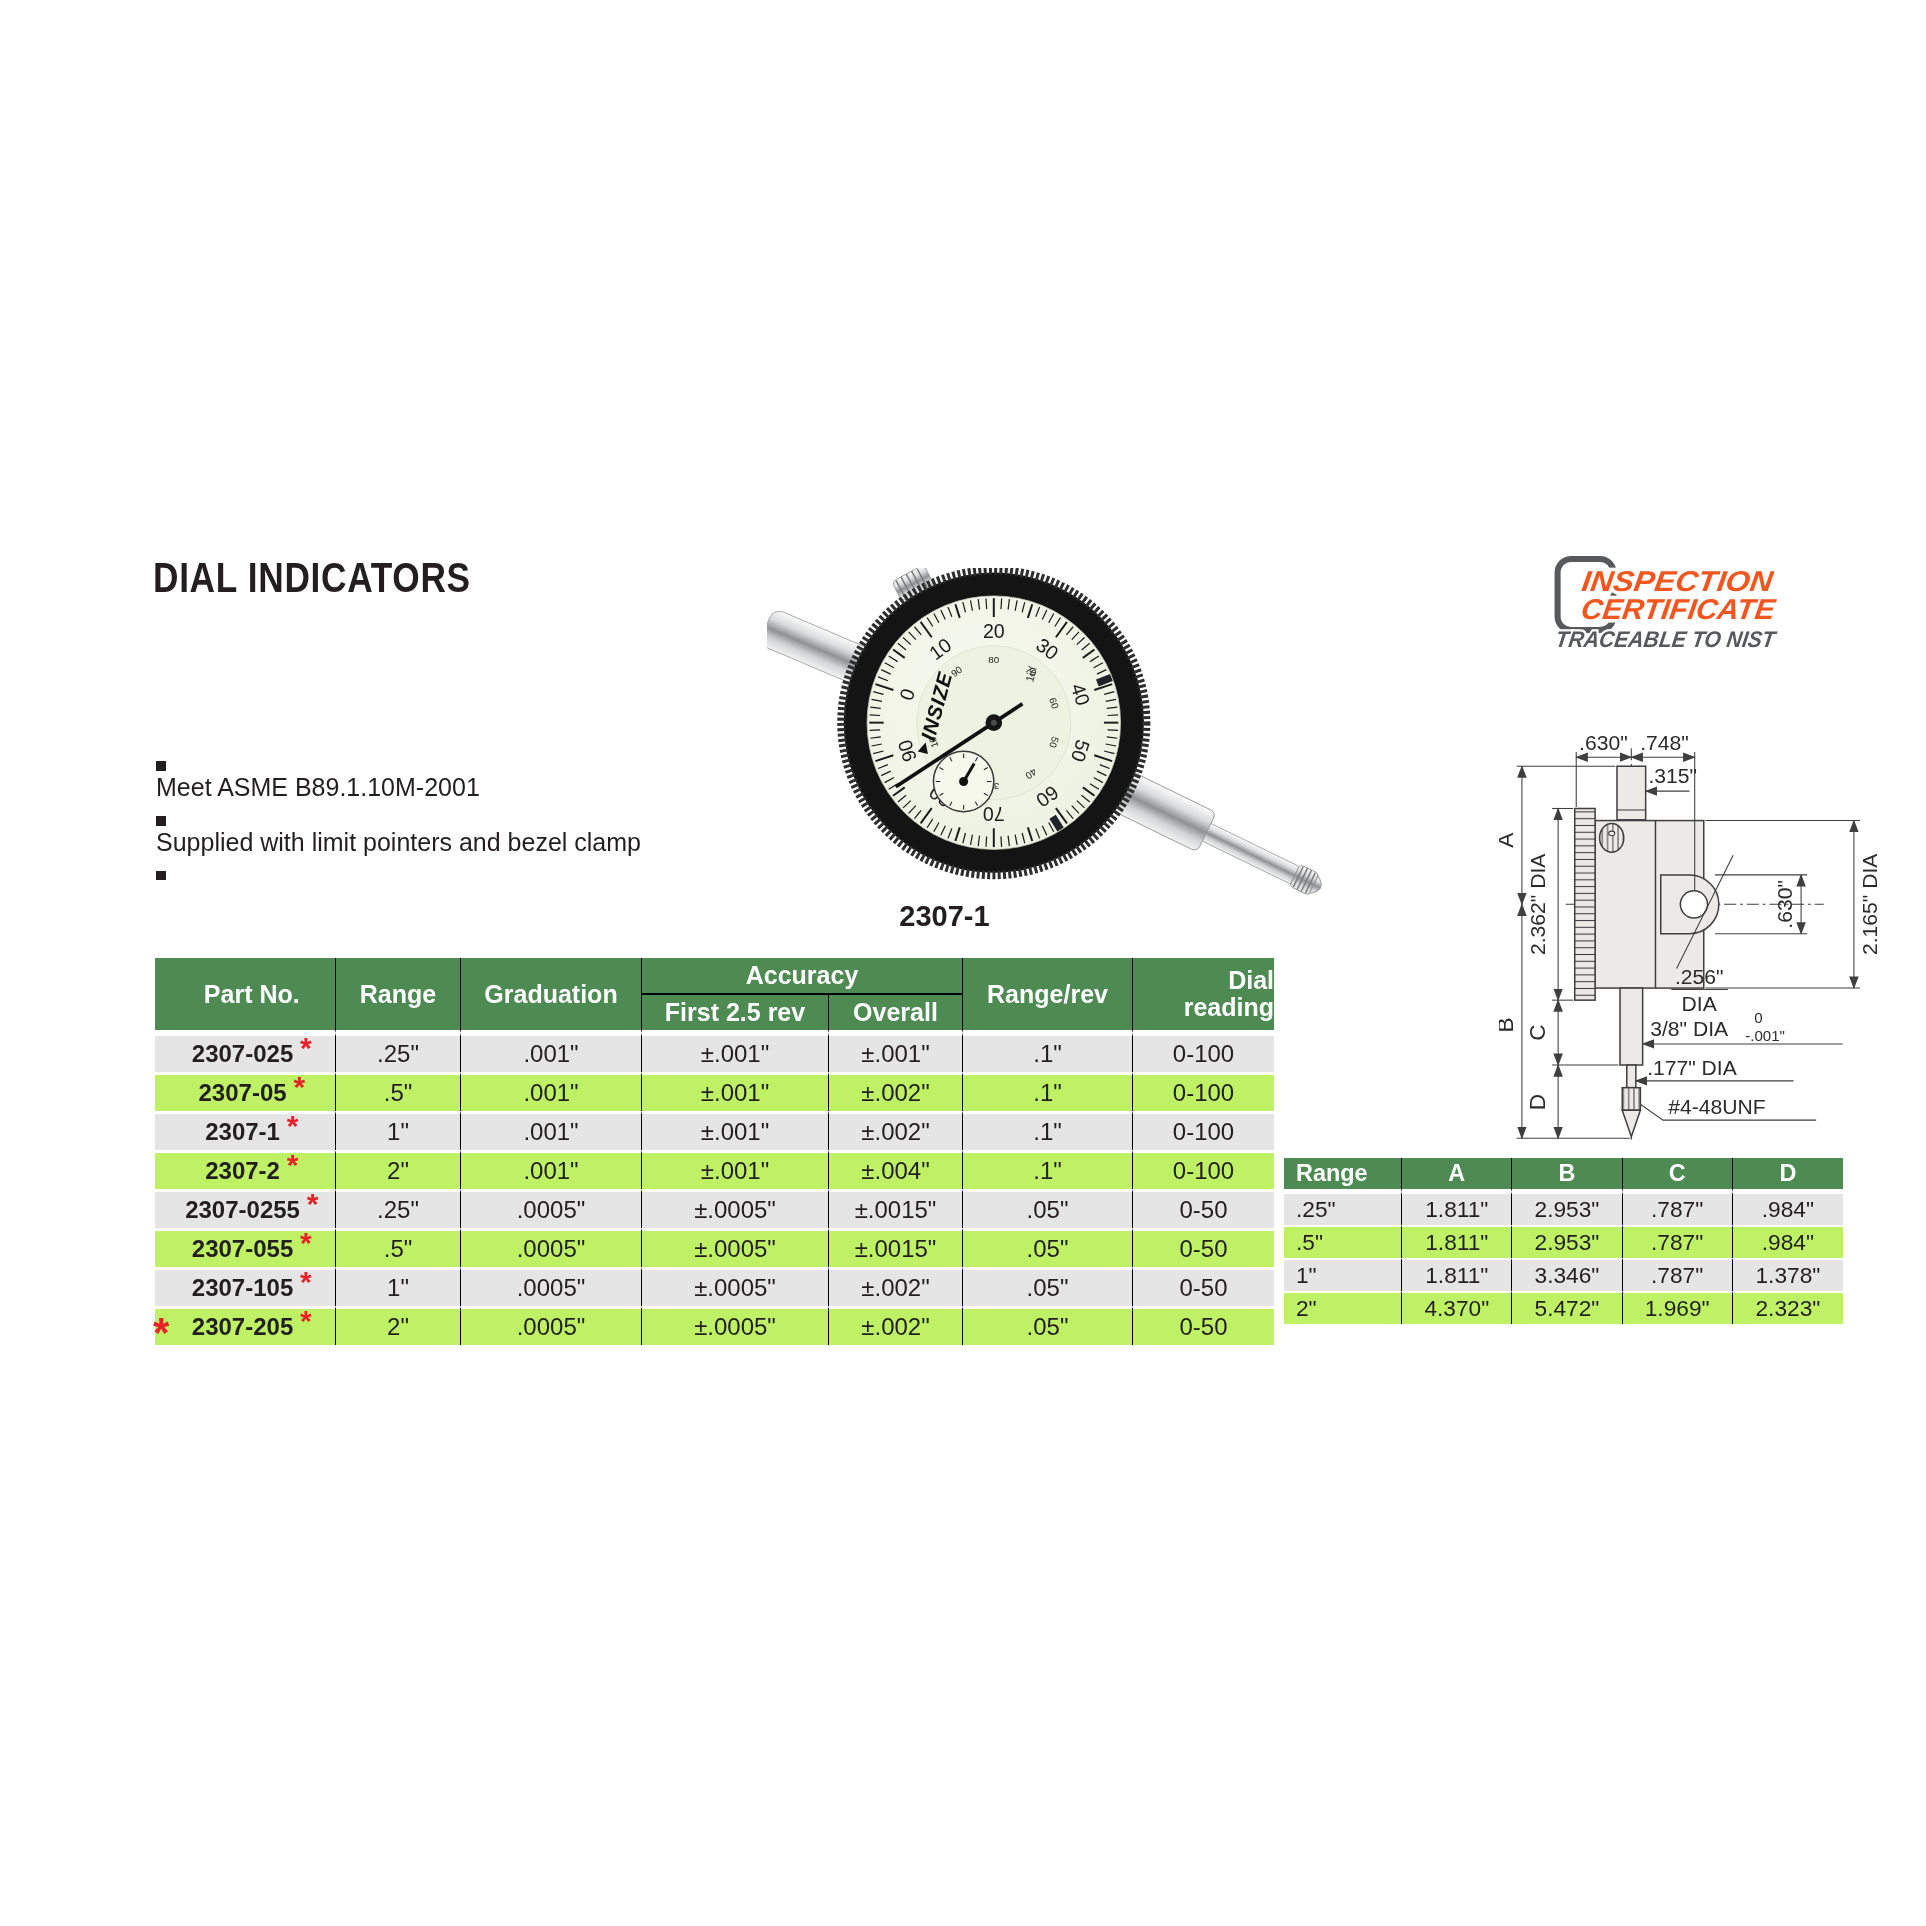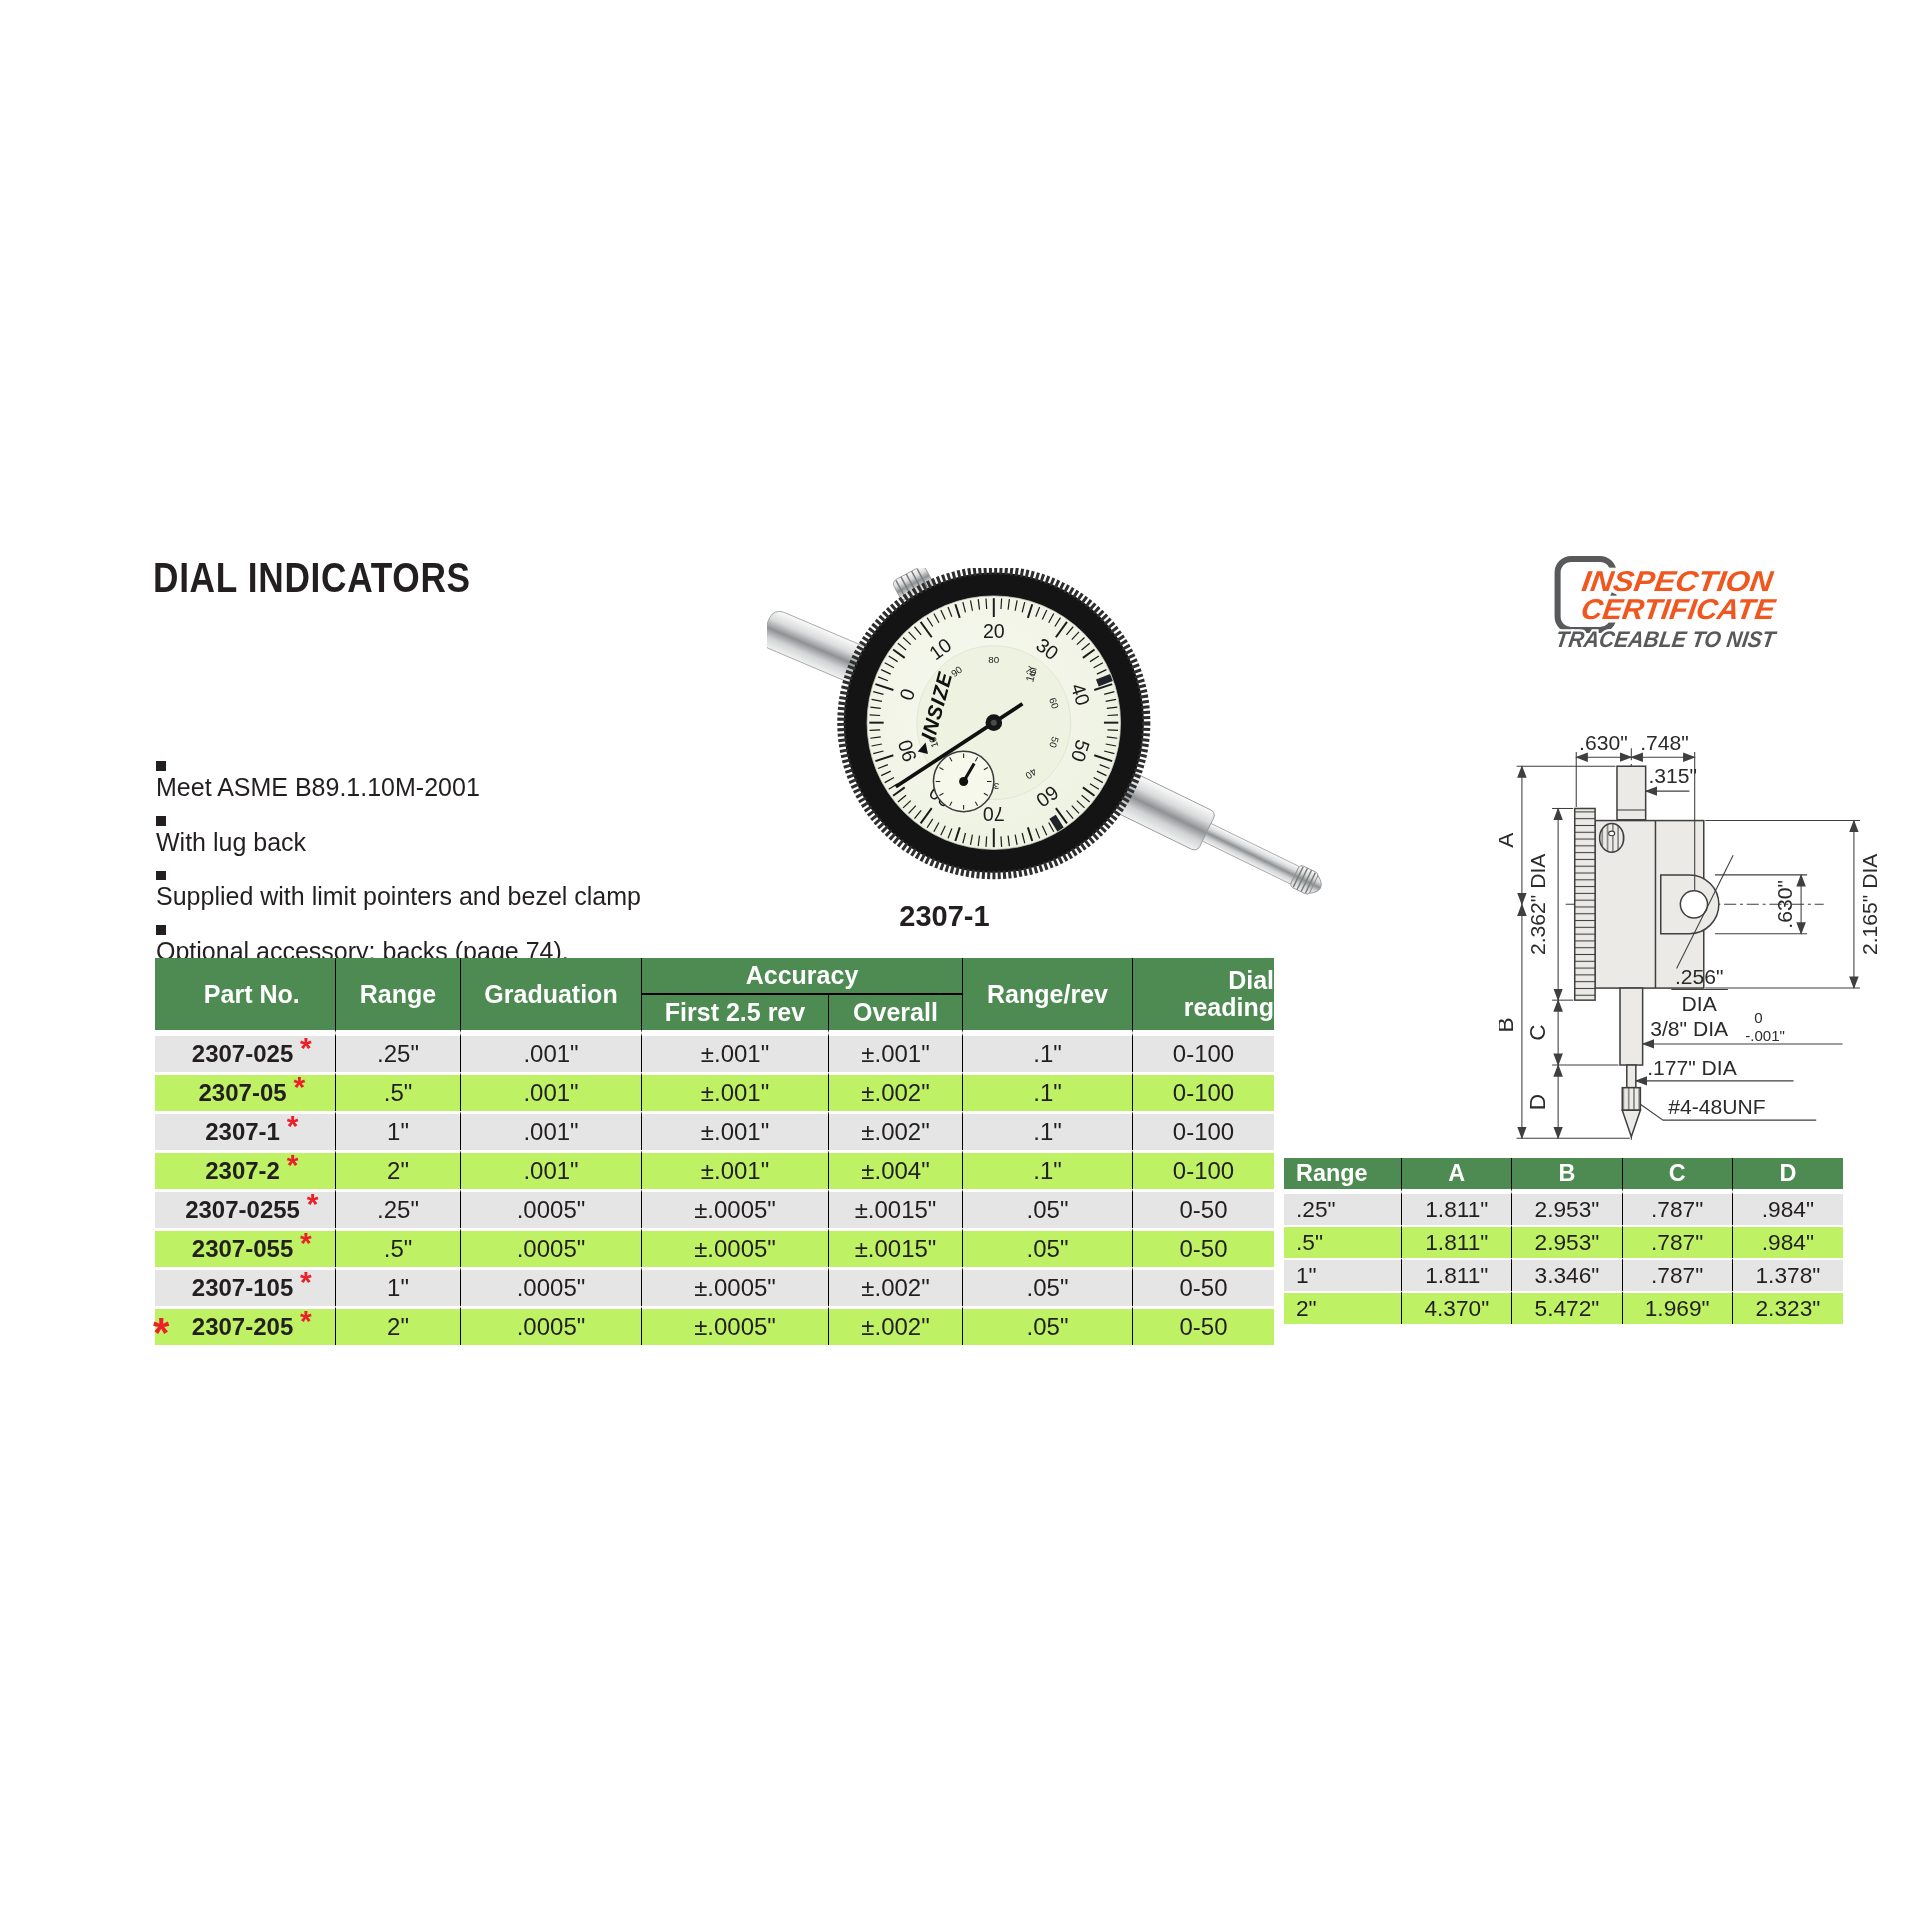--- a/index.html
+++ b/index.html
@@ -77,30 +77,24 @@
     </g>
   </svg>
 
   <ul id="features" class="abs">
       <li>
         <span class="fbullet"></span>
         <span class="ftext">Meet ASME B89.1.10M-2001</span>
       </li>
       <li>
         <span class="fbullet"></span>
-        <span class="ftext">With lug back</span>
-      </li>
-      <li>
-        <span class="fbullet"></span>
         <span class="ftext">Supplied with limit pointers and bezel clamp</span>
       </li>
       <li>
         <span class="fbullet"></span>
-        <span class="ftext">Optional accessory: backs (page 74),
-contact points (page 73)</span>
       </li>
     </ul>
 
   <svg id="photo-svg" class="abs" width="563" height="341" viewBox="0 0 745 452">
     <defs>
       <linearGradient id="silv" x1="0" y1="0" x2="0" y2="1">
         <stop offset="0" stop-color="#fbfbfb"></stop>
           <stop offset="0.28" stop-color="#d9dadb"></stop>
         <stop offset="0.52" stop-color="#8f9294"></stop>
           <stop offset="0.75" stop-color="#d2d4d5"></stop>

